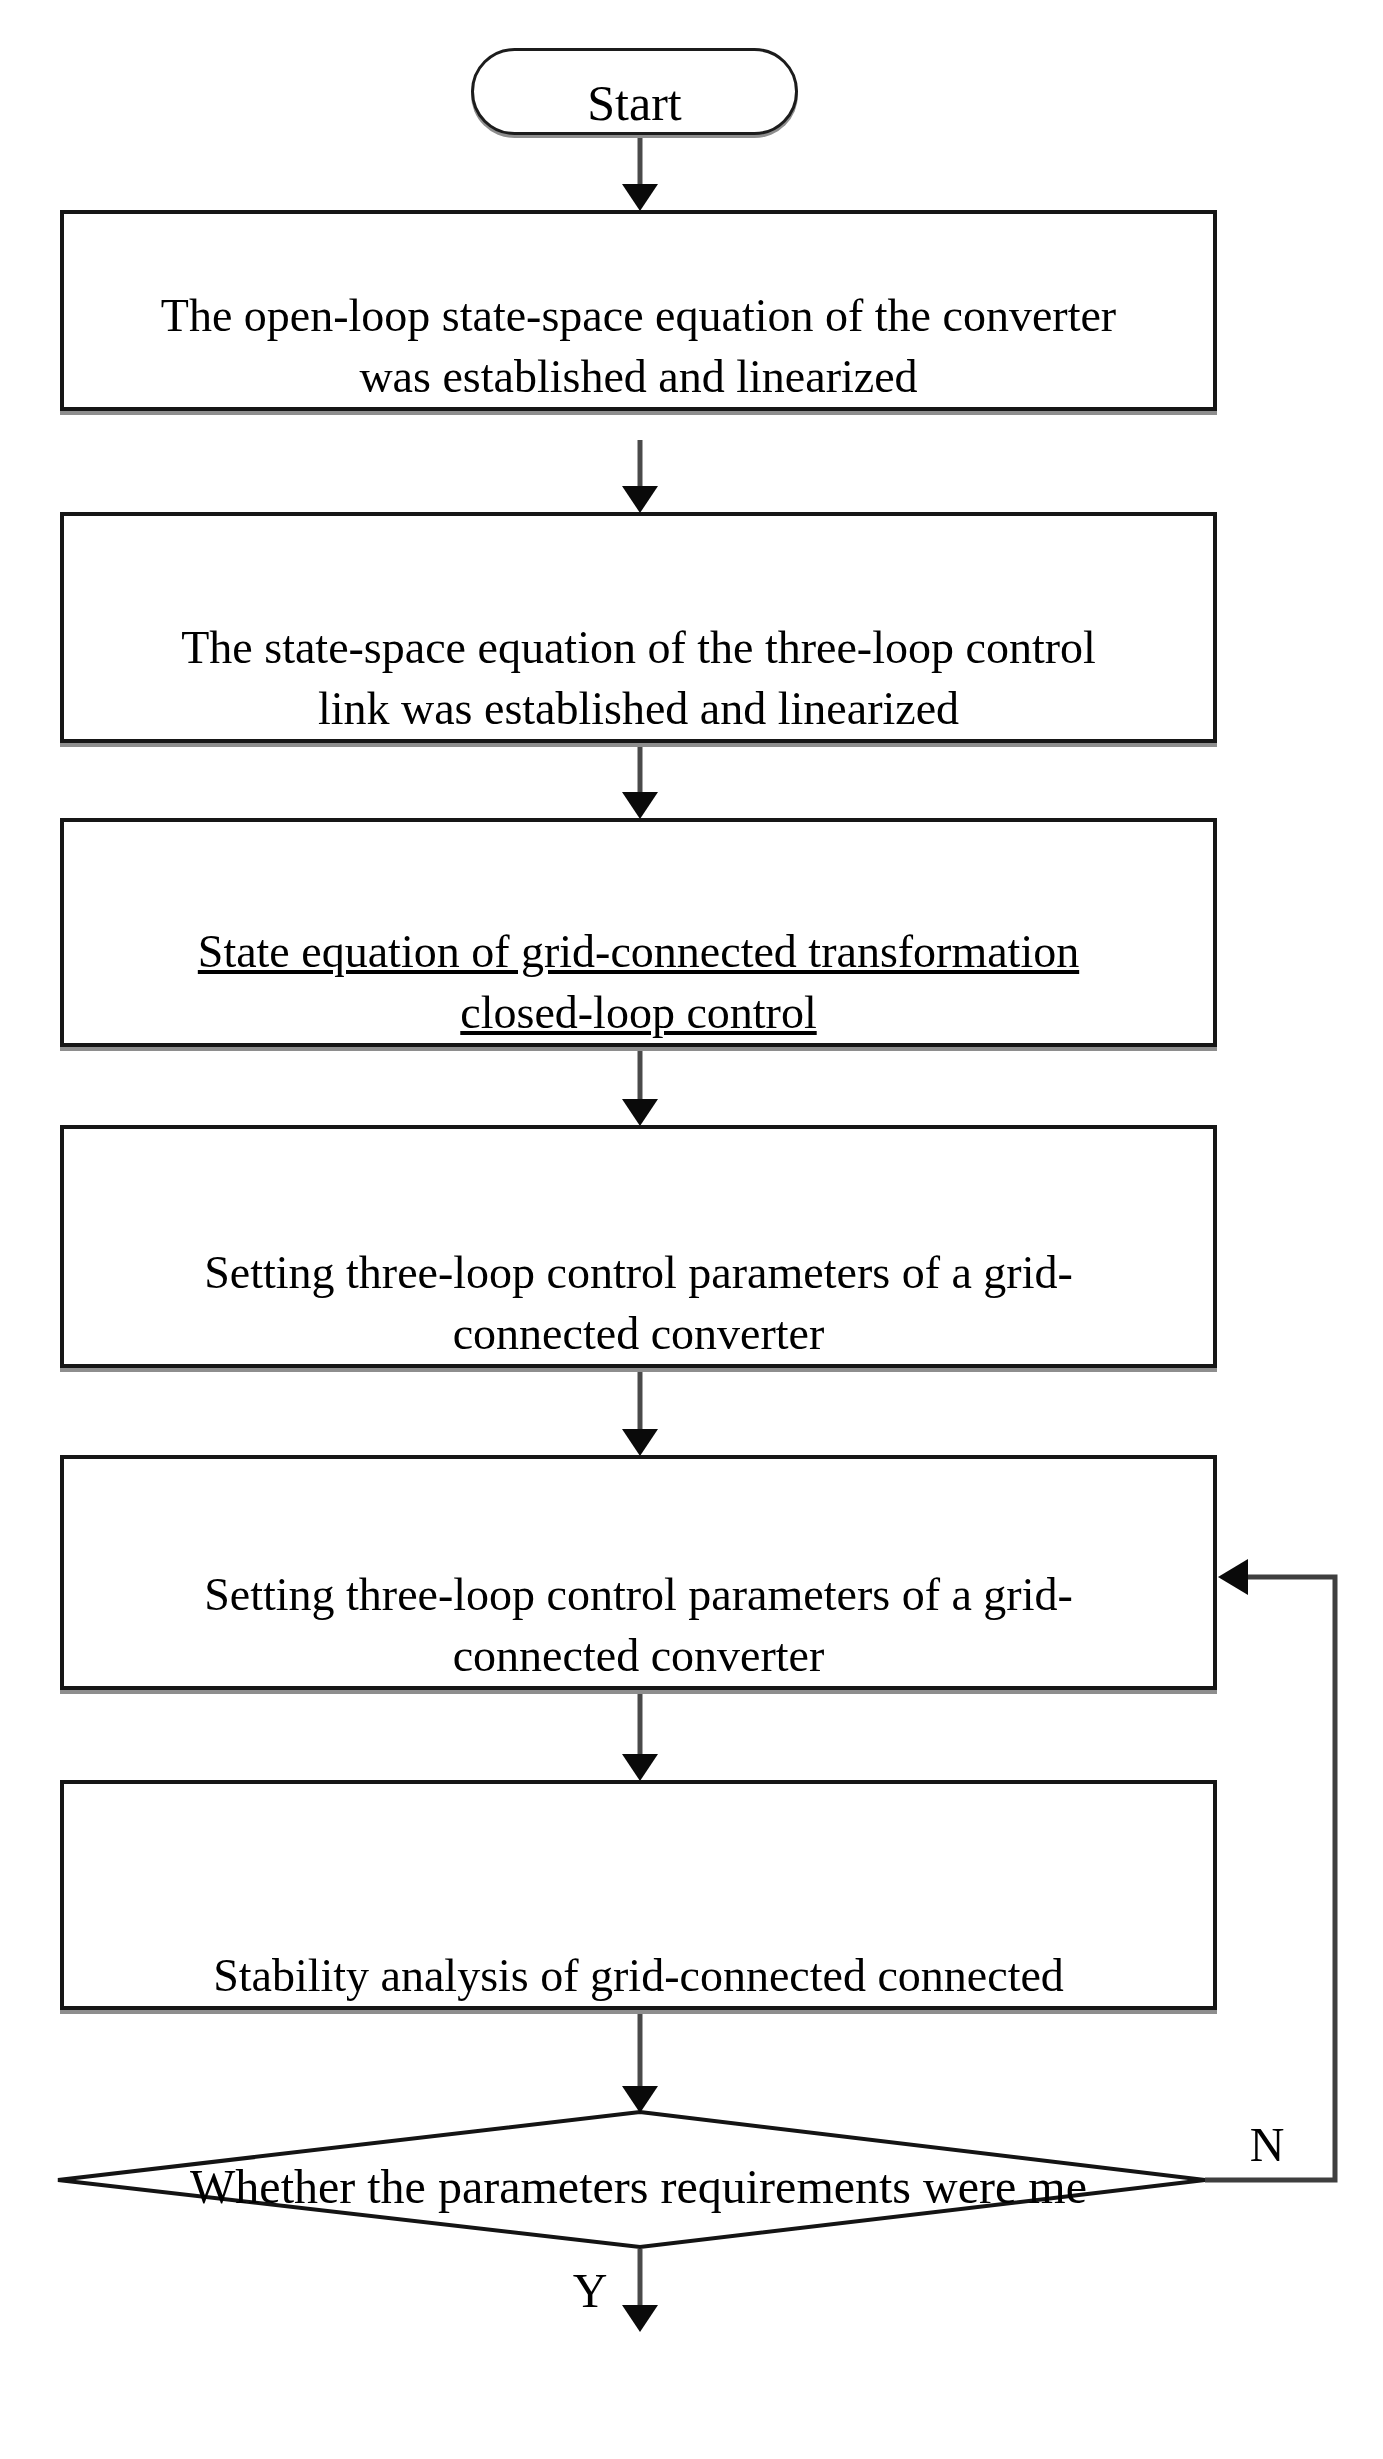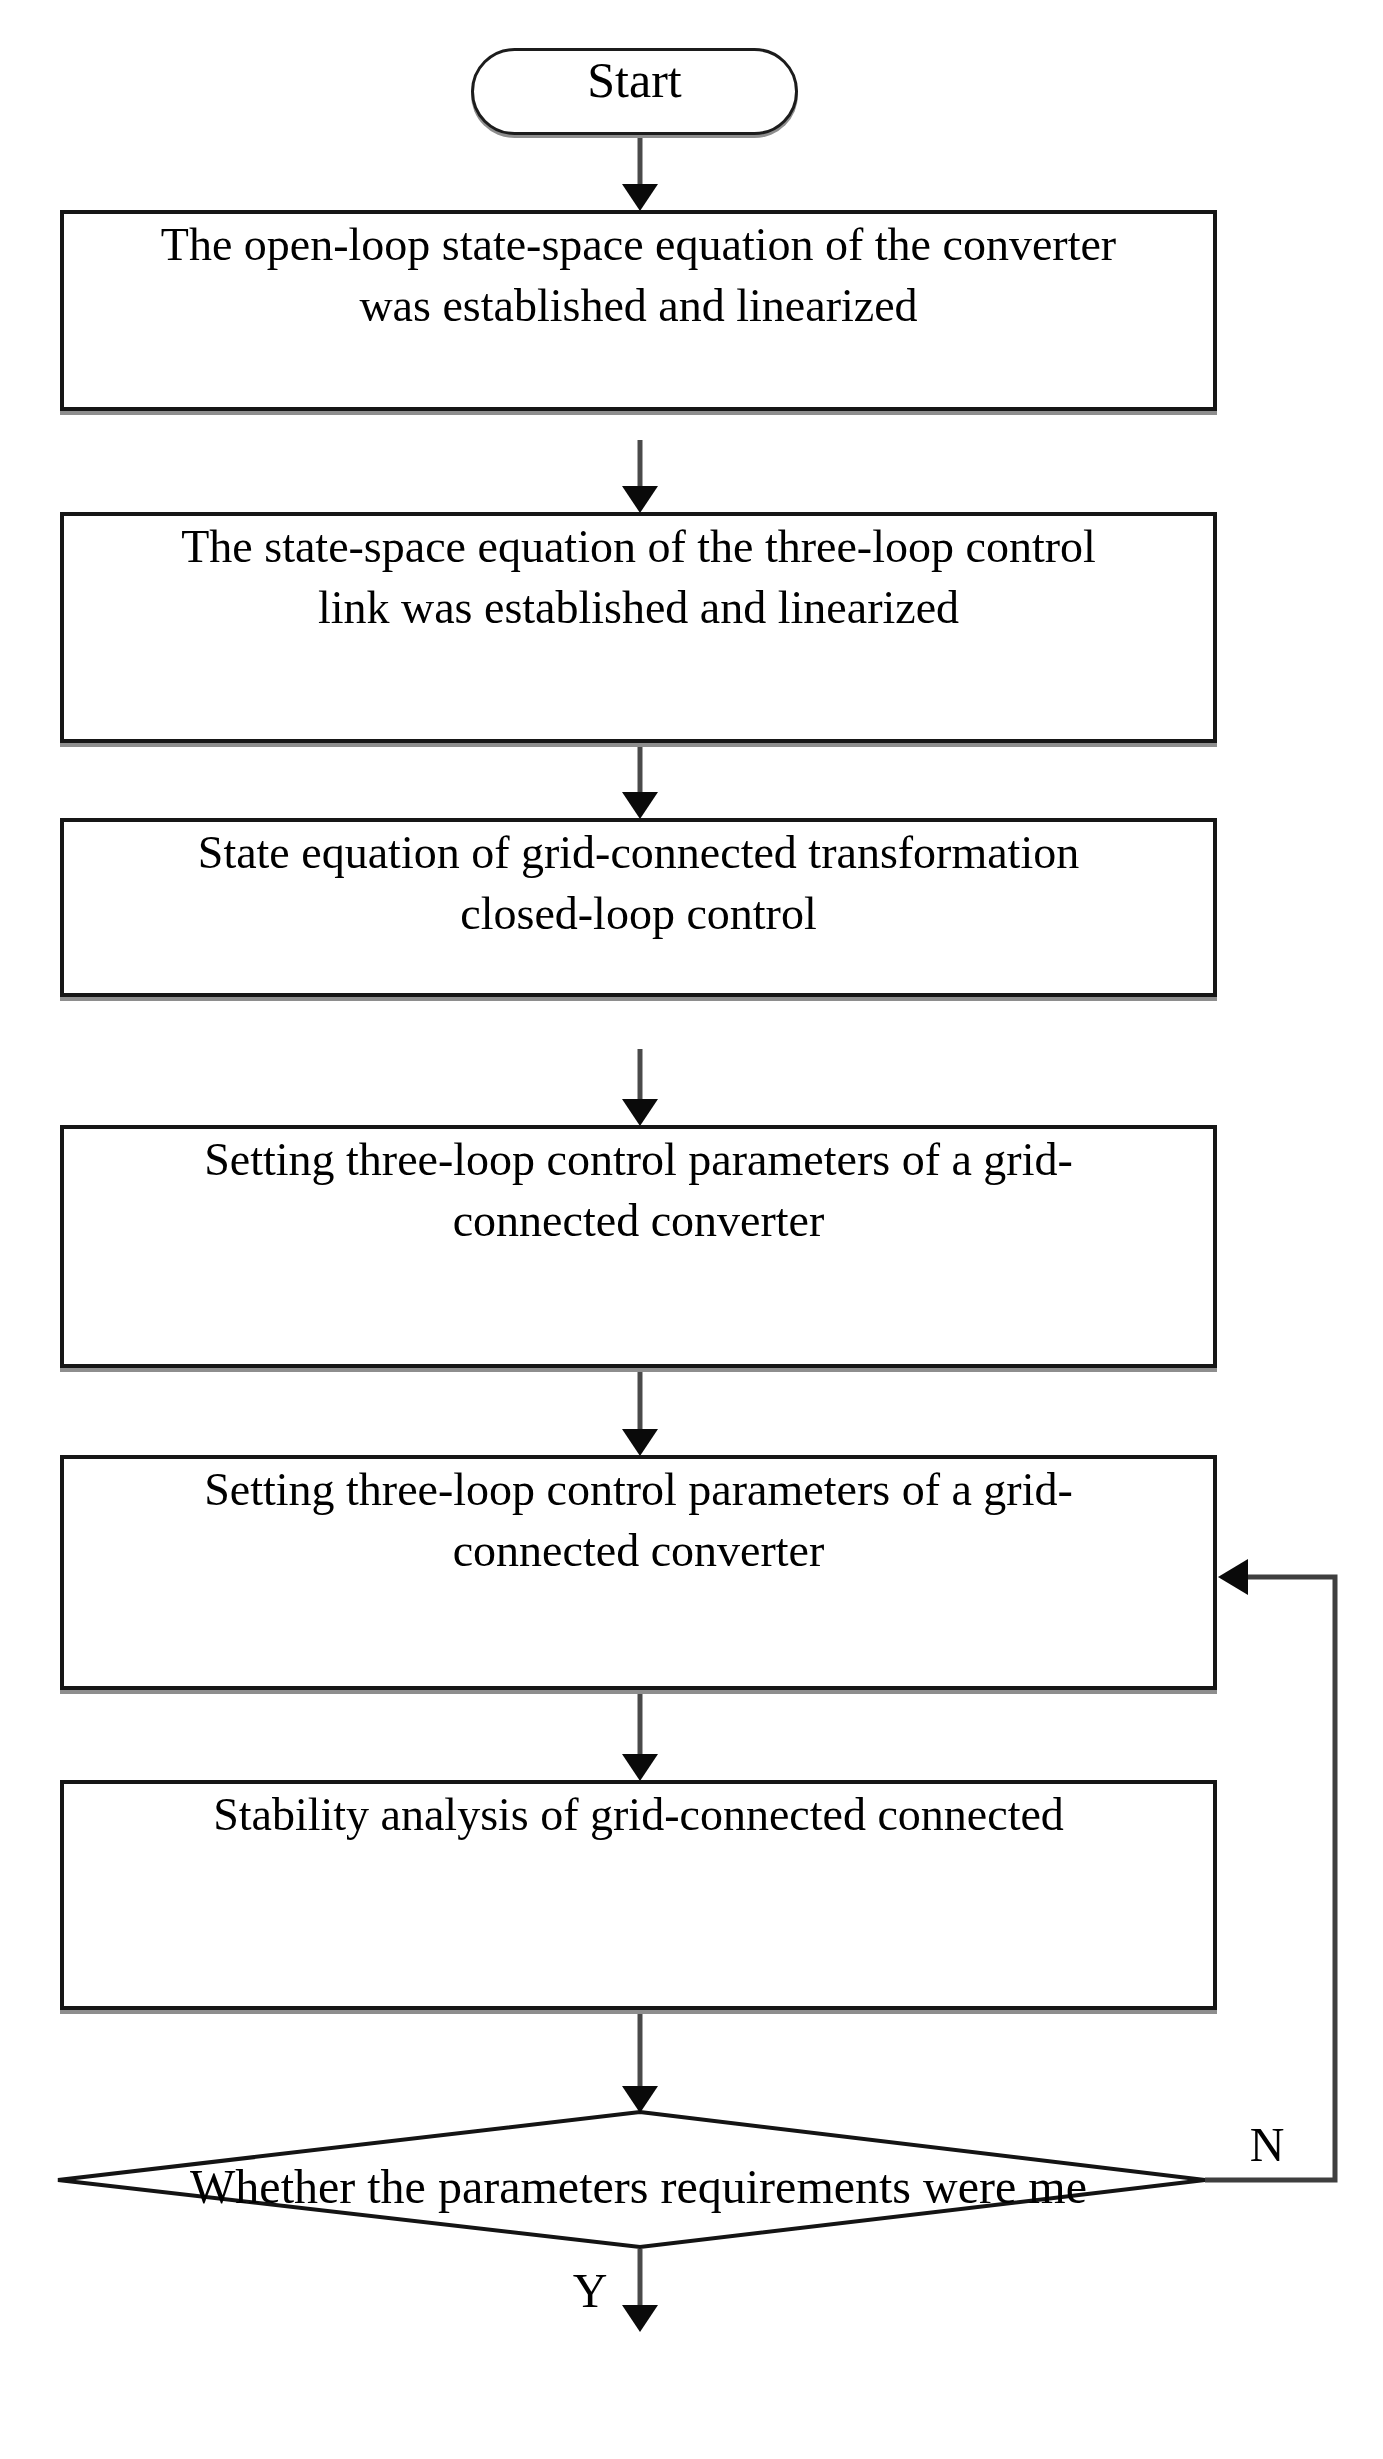--- a/index.html
+++ b/index.html
@@ -21,21 +21,21 @@
     left: 0;
     top: 0;
     width: 1383px;
     height: 2459px;
   }
   .node {
     position: absolute;
     box-sizing: border-box;
     background: #ffffff;
     display: flex;
-    align-items: flex-start;
+    align-items: flex-end;
     justify-content: center;
     text-align: center;
   }
   .process {
     left: 60px;
     width: 1157px;
     border: 4px solid #161616;
     box-shadow: 0 4px 0 #8e8e8e;
     font-size: 46px;
     line-height: 61px;
@@ -126,21 +126,21 @@
   <div class="node process" style="top:210px; height:201px;">
     <span class="prewrap">The open-loop state-space equation of the converter
 was established and linearized</span>
   </div>
 
   <div class="node process" style="top:512px; height:231px;">
     <span class="prewrap">The state-space equation of the three-loop control
 link was established and linearized</span>
   </div>
 
-  <div class="node process" style="top:818px; height:179px;">
+  <div class="node process" style="top:818px; height:229px;text-decoration:underline;">
     <span class="prewrap">State equation of grid-connected transformation
 closed-loop control</span>
   </div>
 
   <div class="node process" style="top:1125px; height:243px;">
     <span class="prewrap">Setting three-loop control parameters of a grid-
 connected converter</span>
   </div>
 
   <div class="node process" style="top:1455px; height:235px;">

